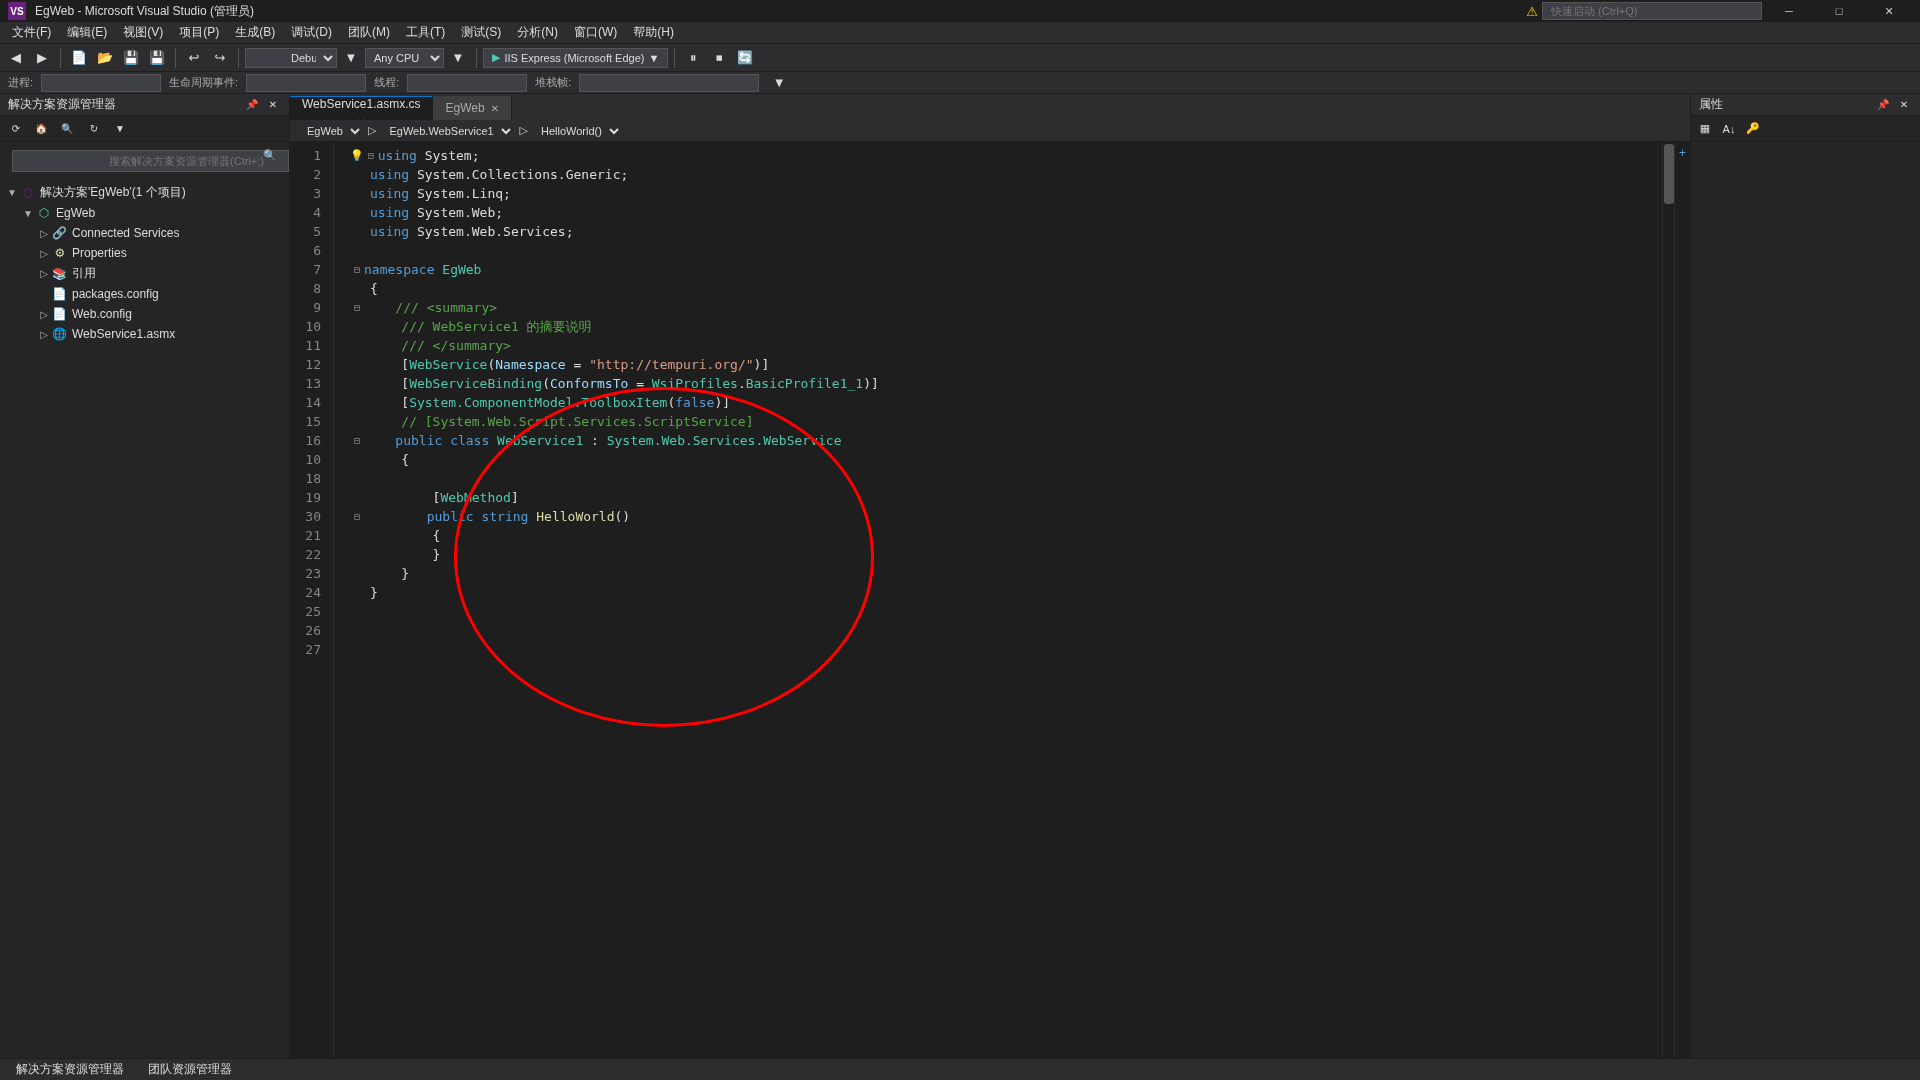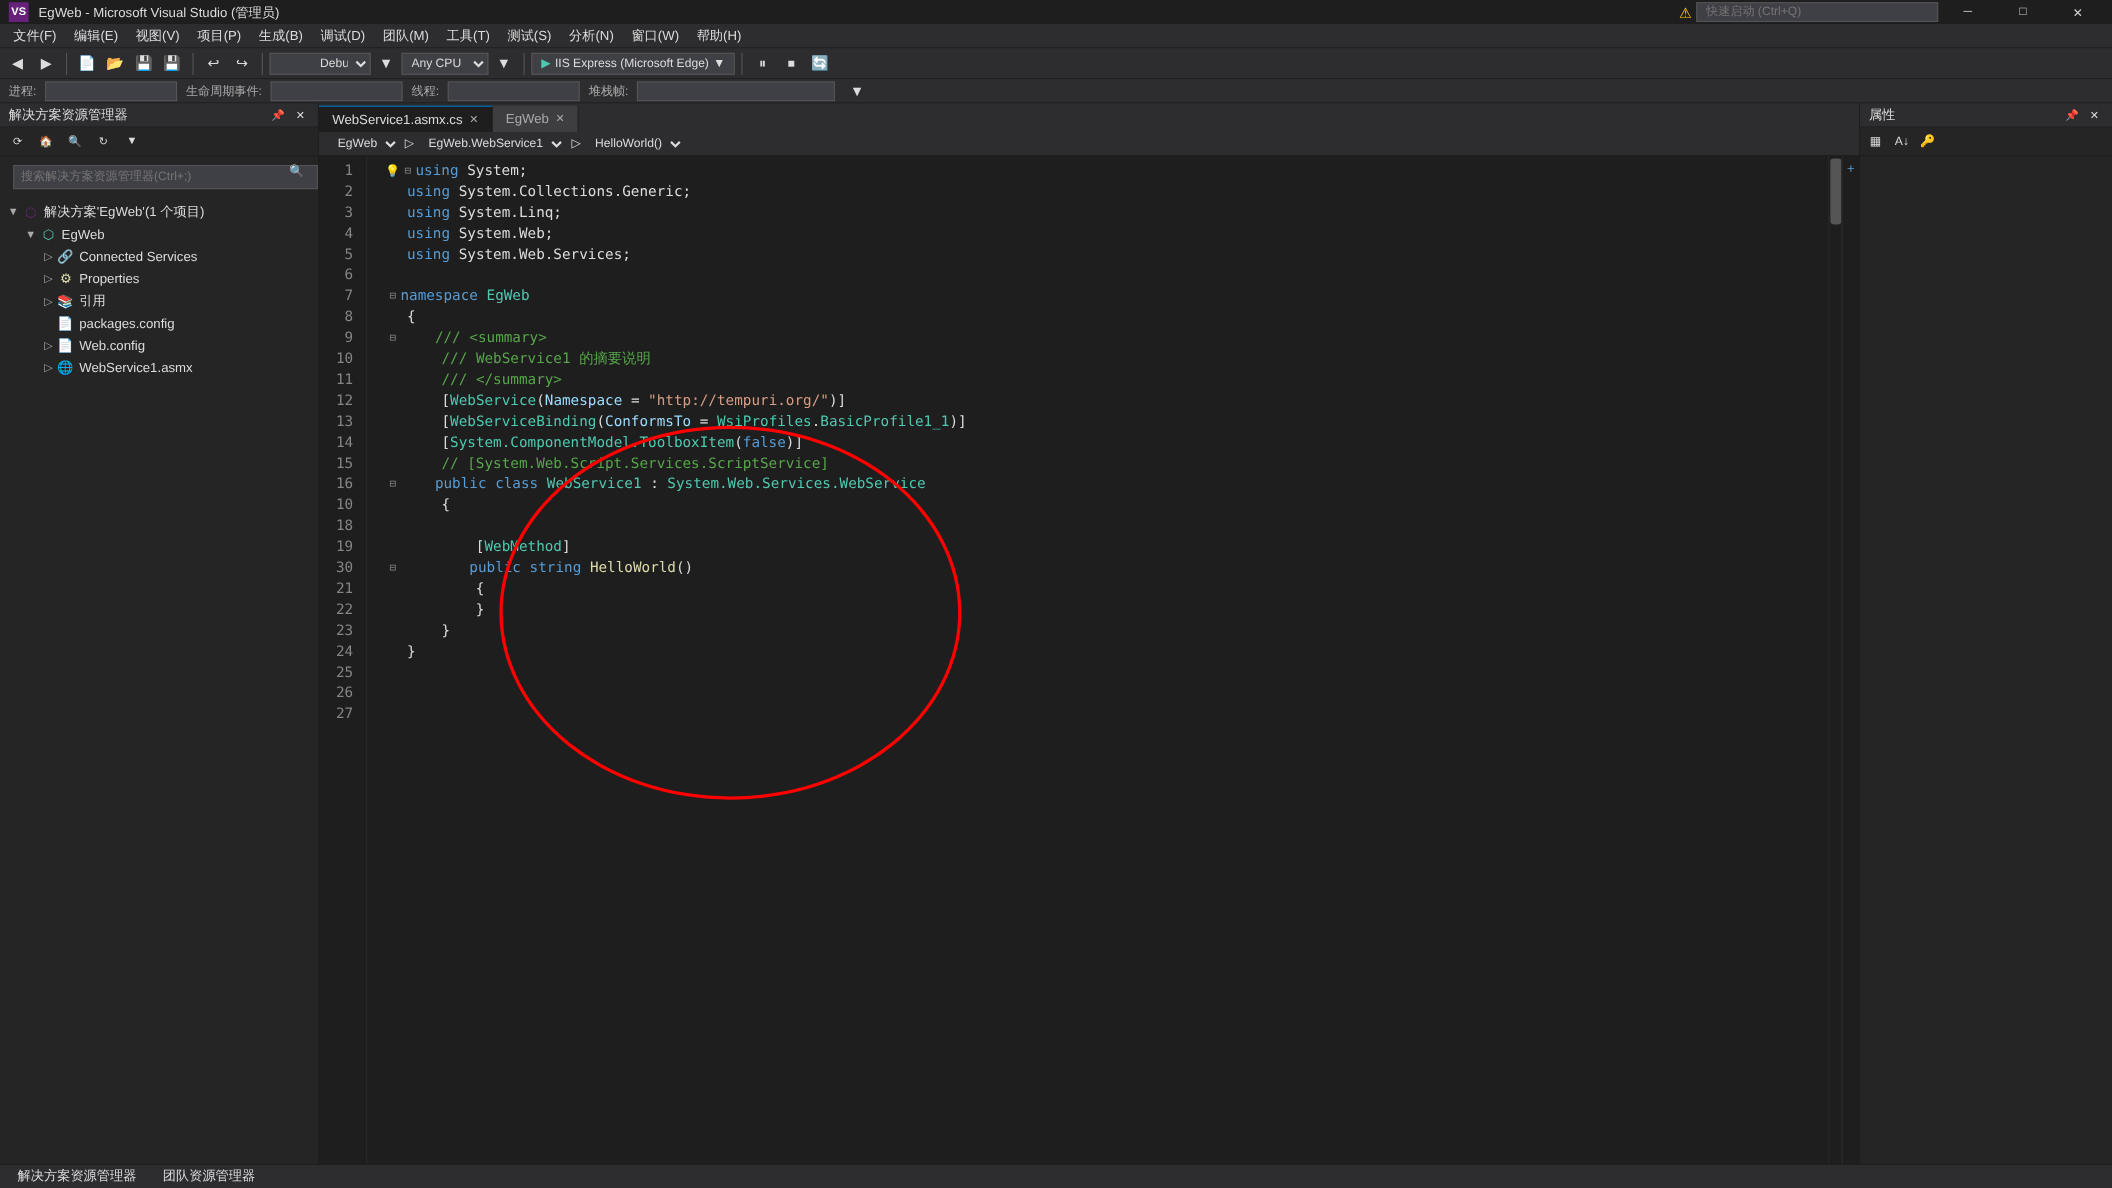--- a/index.html
+++ b/index.html
@@ -143,20 +143,21 @@
     }
     #search-solution {
       margin: 4px 6px;
       background: #3f3f46;
       border: 1px solid #555;
       color: #dcdcdc;
       padding: 2px 24px 2px 6px;
       font-size: 11px;
       height: 22px;
       width: calc(100% - 12px);
+      text-align: right;
     }
     .tree-item {
       display: flex;
       align-items: center;
       padding: 2px 4px;
       cursor: pointer;
       font-size: 12px;
       color: #dcdcdc;
       white-space: nowrap;
     }
@@ -185,20 +186,21 @@
       font-size: 12px;
       cursor: pointer;
       background: #3e3e40;
       border-right: 1px solid #1e1e1e;
       color: #aaa;
     }
     .tab.active {
       background: #1e1e1e;
       color: #dcdcdc;
       border-top: 1px solid #007acc;
+      flex-direction: column;
     }
     .tab-close { font-size: 10px; color: #aaa; cursor: pointer; }
 
     
     #breadcrumb-bar {
       height: 22px;
       background: #2d2d30;
       display: flex;
       align-items: center;
       padding: 0 8px;

